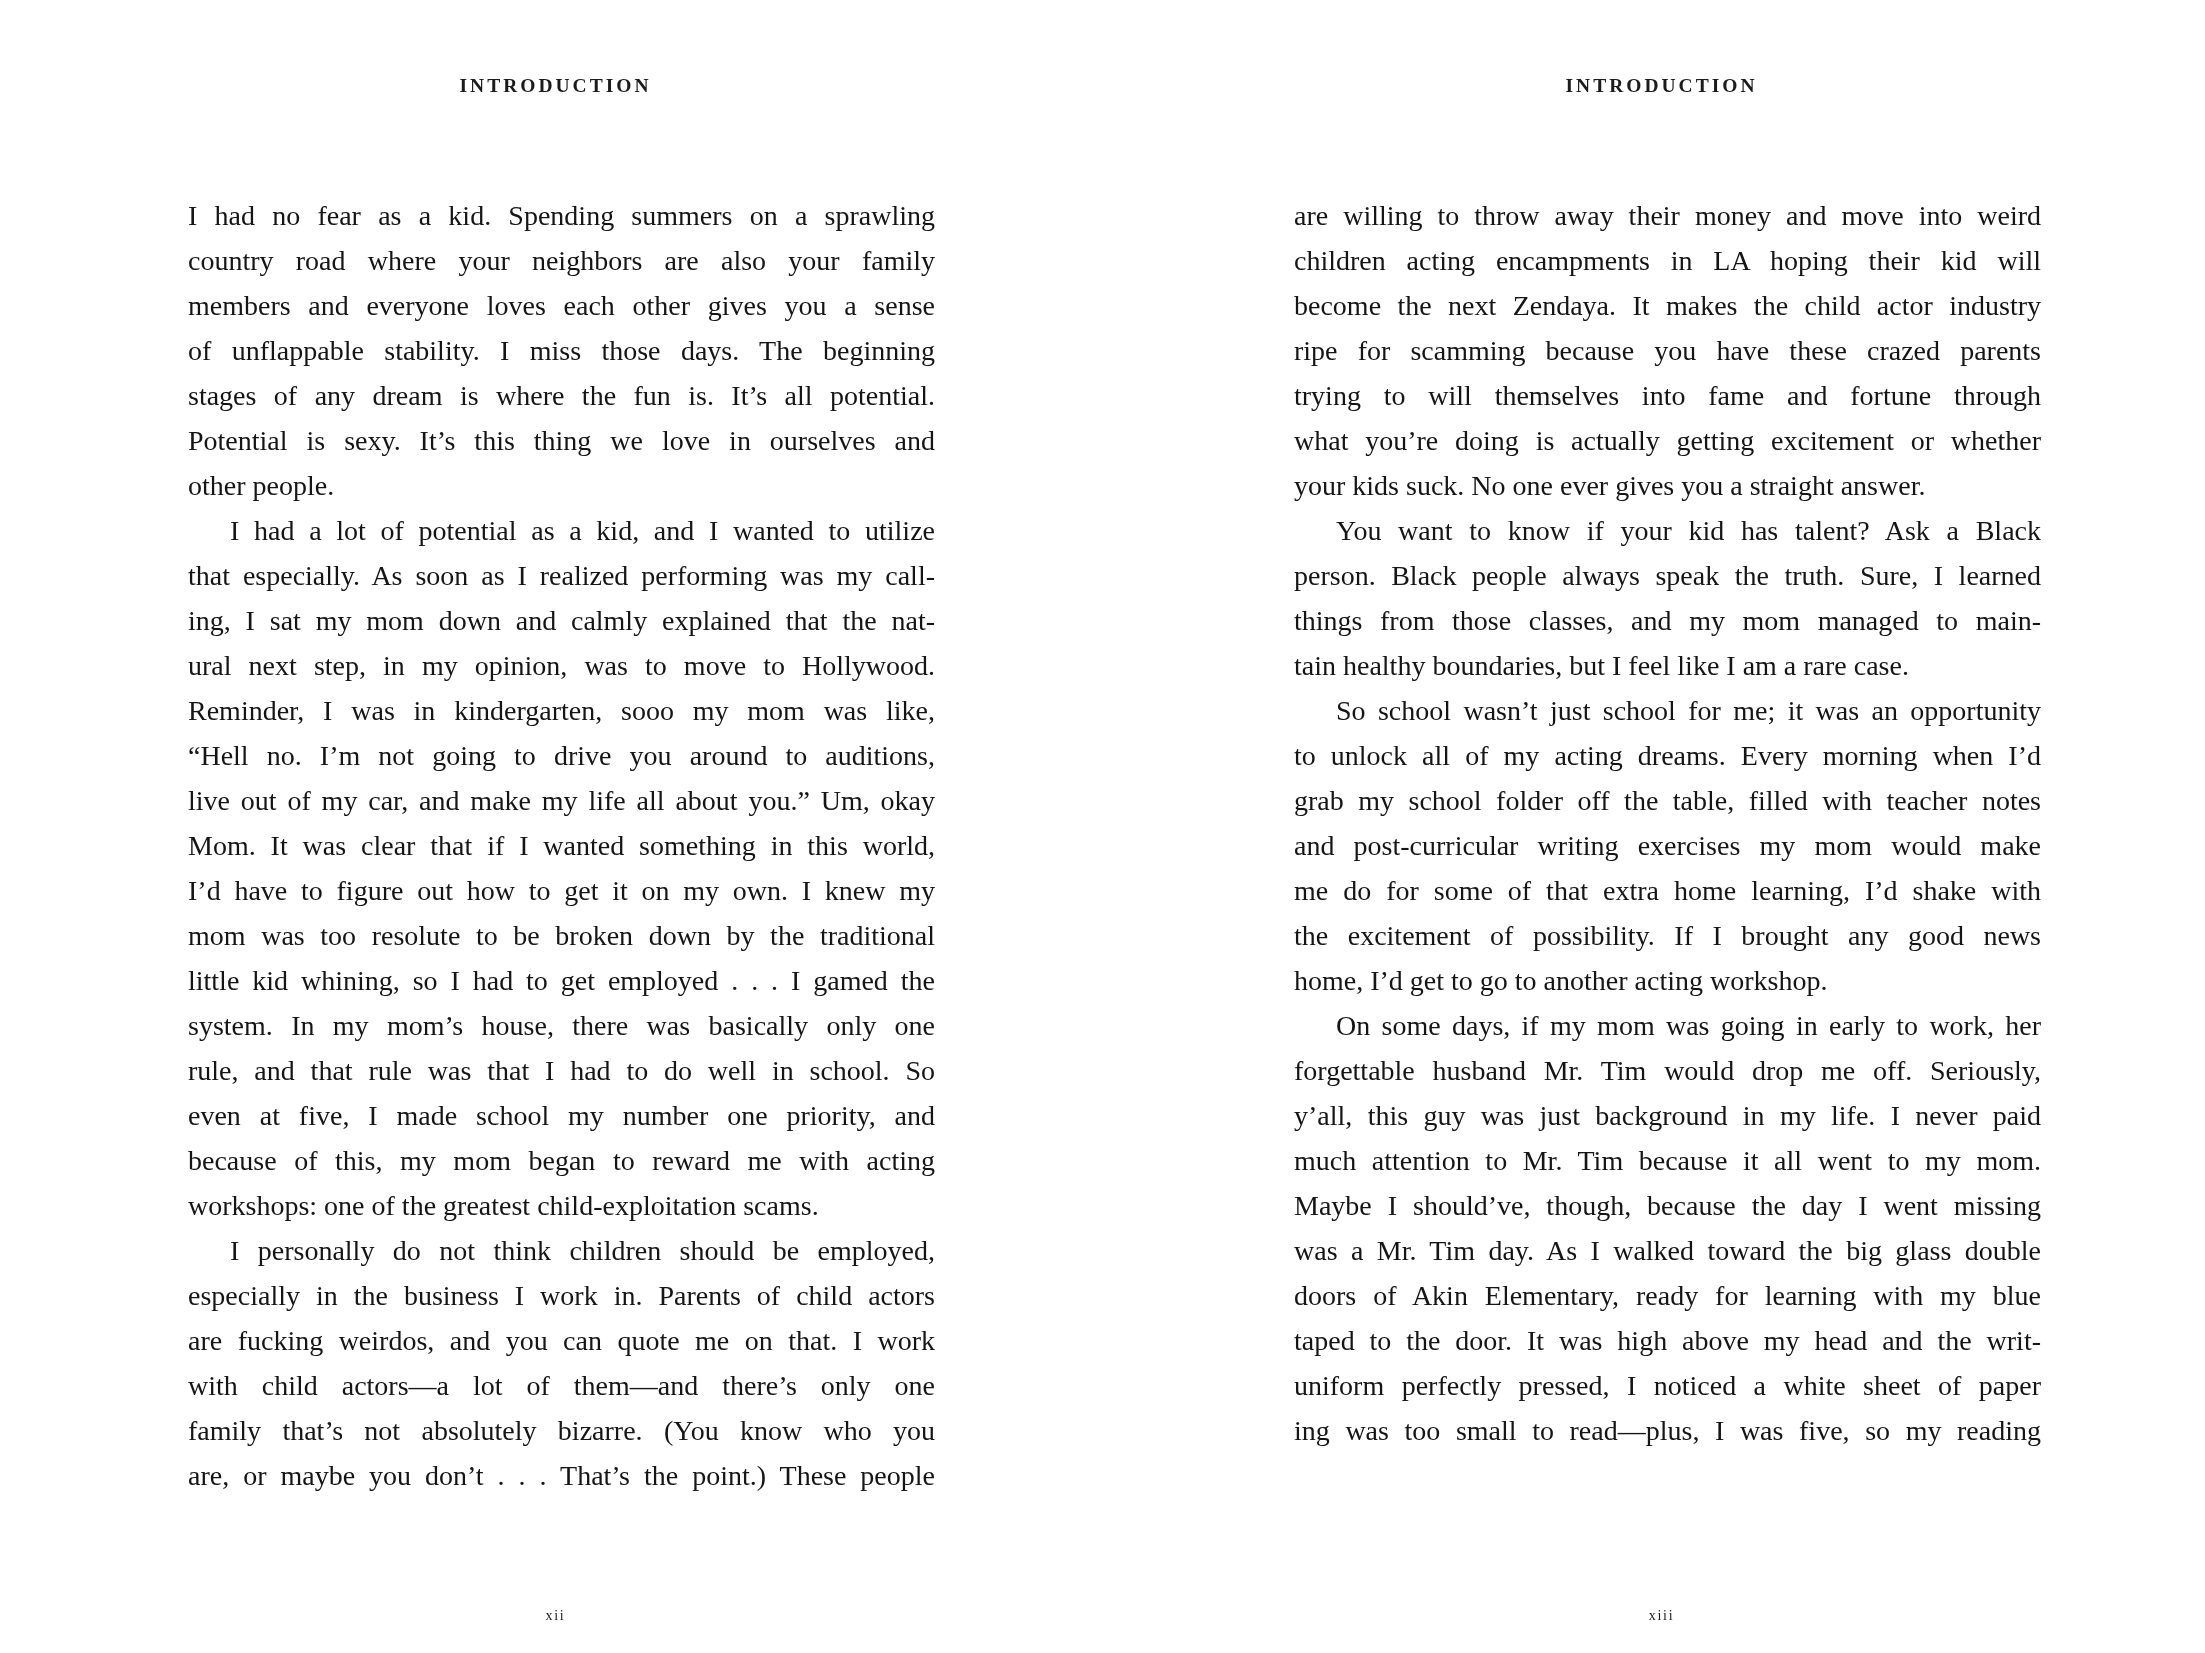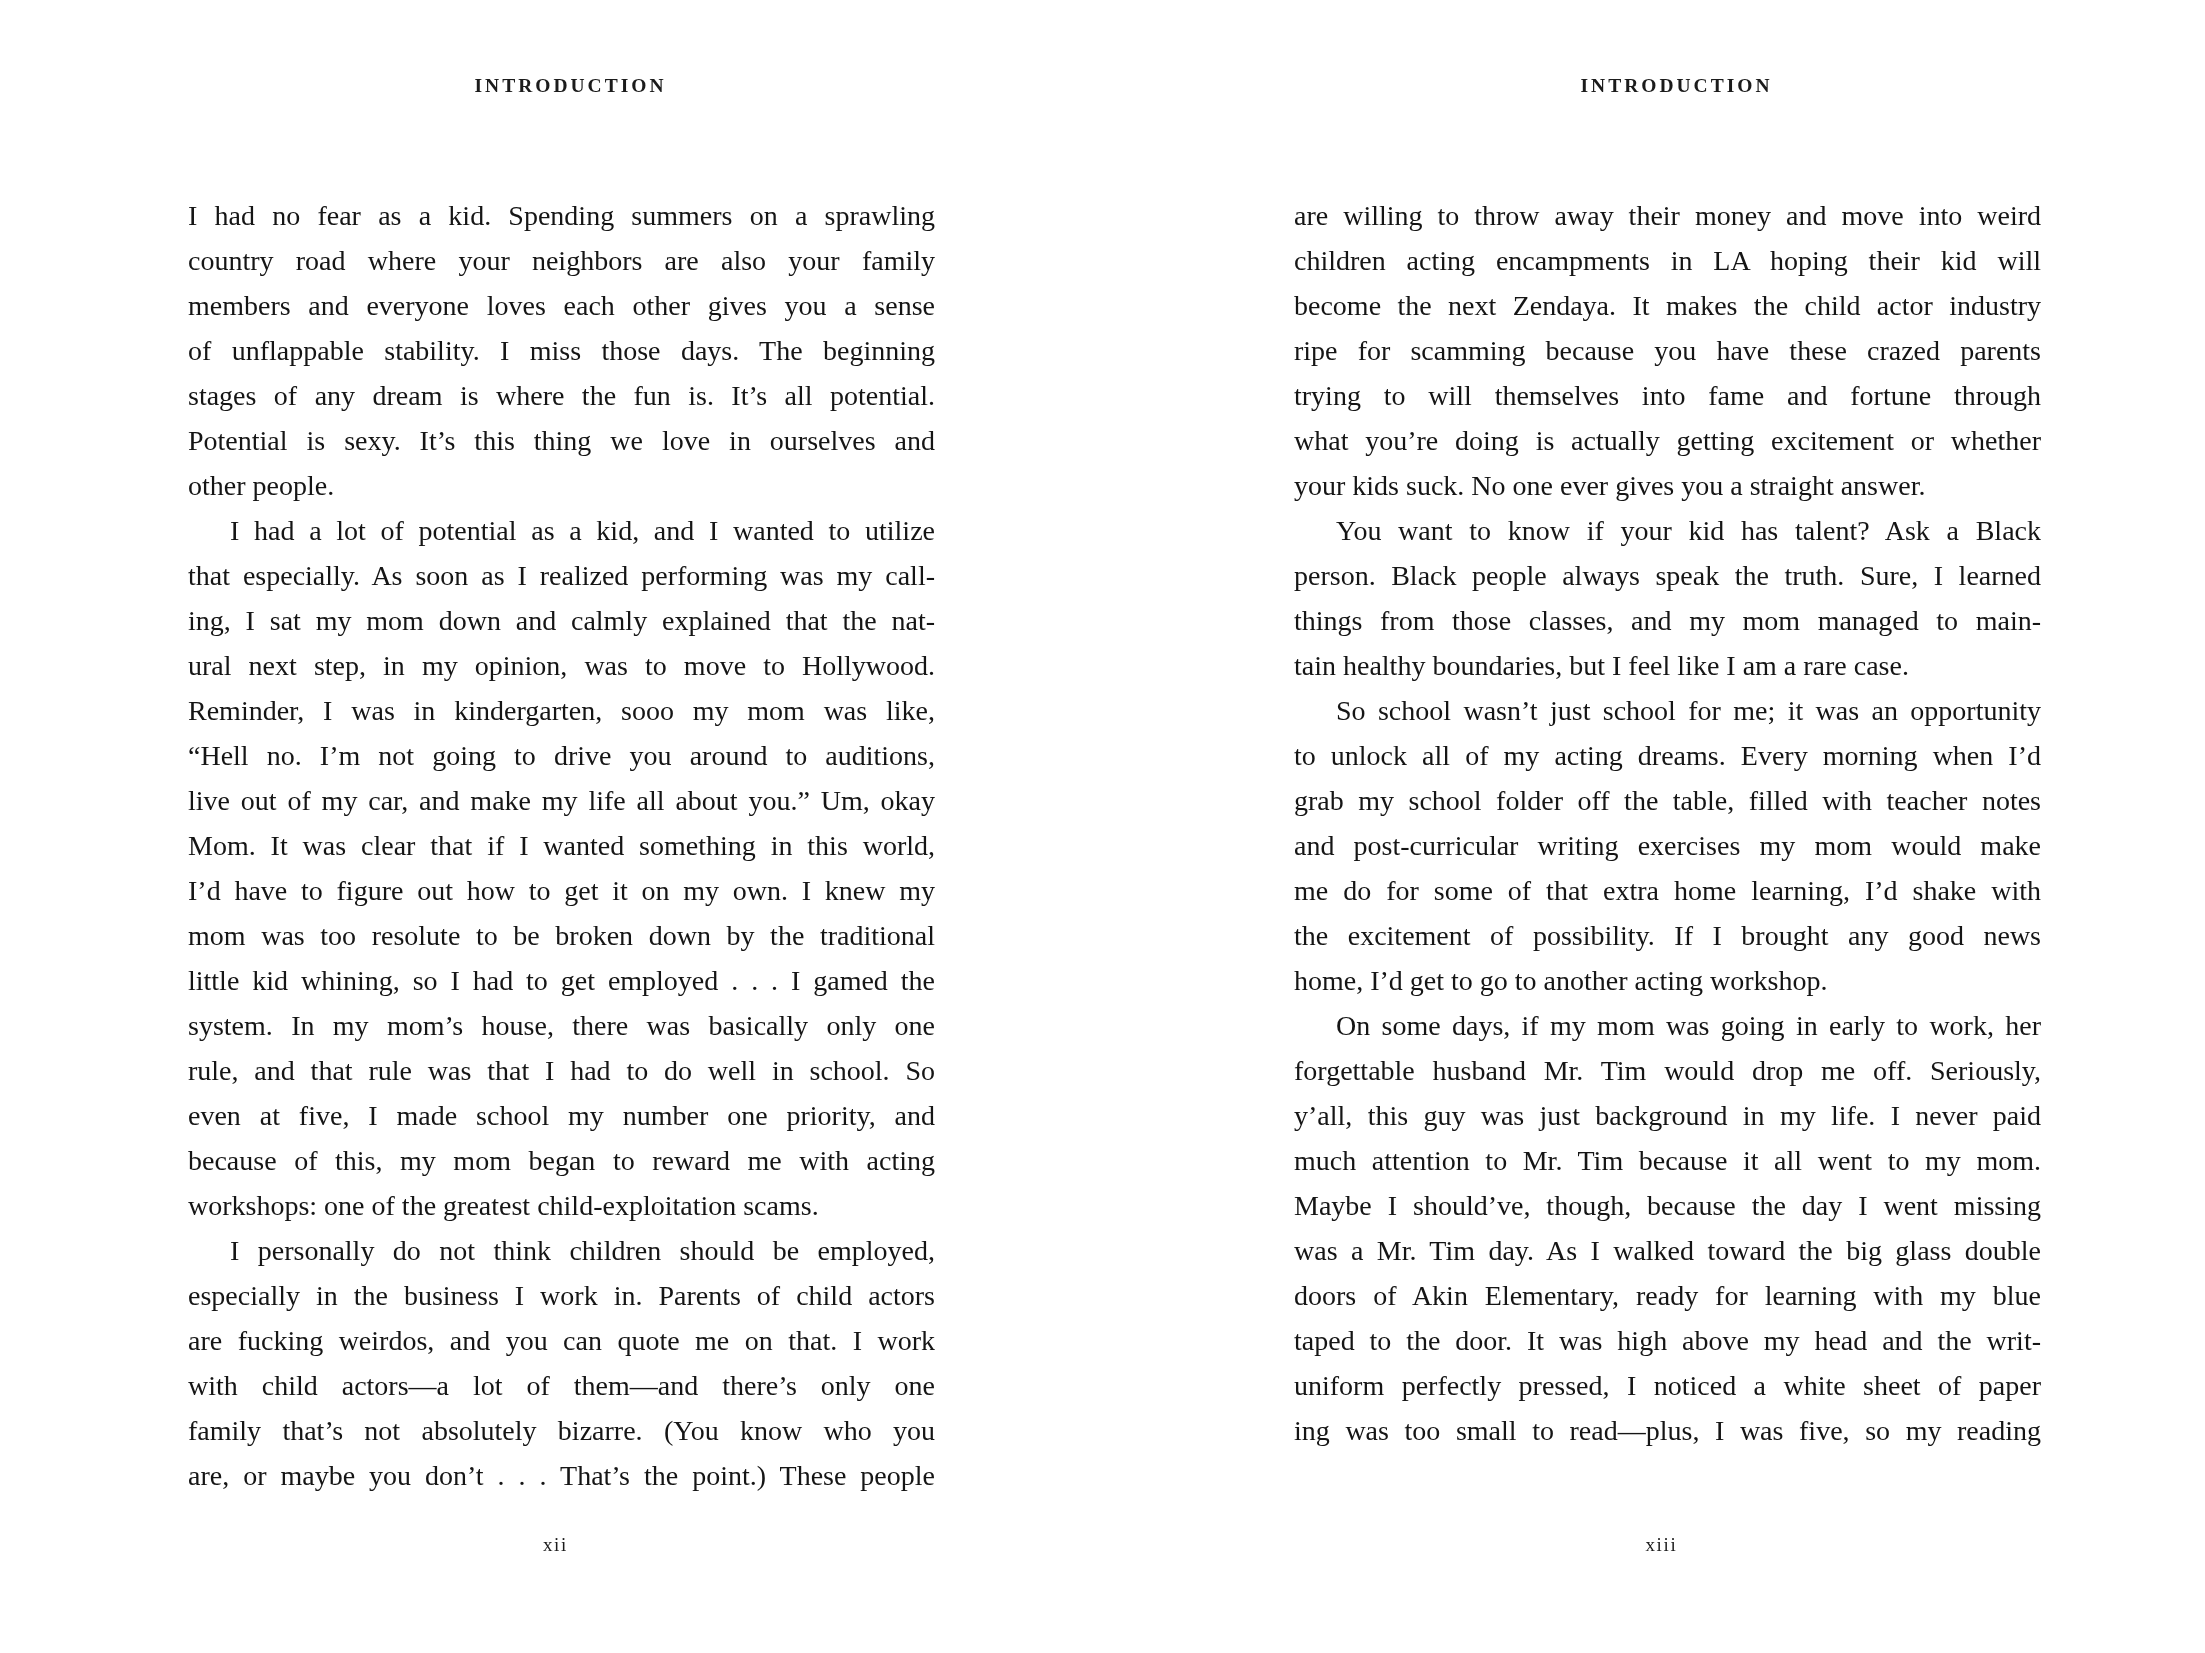--- a/index.html
+++ b/index.html
@@ -10,21 +10,21 @@
     background: #ffffff;
     font-family: "Liberation Serif", "DejaVu Serif", serif;
     color: #151515;
     overflow: hidden;
   }
   .page { position: absolute; top: 0; width: 759px; height: 1654px; }
   .page.left  { left: 176px; }
   .page.right { left: 1282px; }
   .running-head {
     position: absolute;
-    top: 76px; left: 15px; width: 100%;
+    top: 76px; left: 0; width: 100%;
     text-align: center;
     font-size: 19.5px;
     line-height: 19.5px;
     letter-spacing: 3px;
     font-weight: 600;
     color: #1b1b1b;
   }
   .body-text { position: absolute; top: 193px; left: 0; width: 759px; }
   .line {
     font-size: 28px;
@@ -34,23 +34,23 @@
     text-align: justify;
     text-align-last: justify;
     white-space: normal;
     margin-left: 12px;
   }
   .line.endline { text-align-last: left; }
   .line.indent  { text-indent: 42px; }
   .it { }
   .folio {
     position: absolute;
-    top: 1534px; left: 0; width: 100%;
+    top: 1608px; left: 0; width: 100%;
     text-align: center;
-    font-size: 19px;
+    font-size: 14px;
     letter-spacing: 1.7px;
     color: #1b1b1b;
   }
 </style>
 </head>
 <body>
 
 <div id="spread">
 
   <div class="page left">

